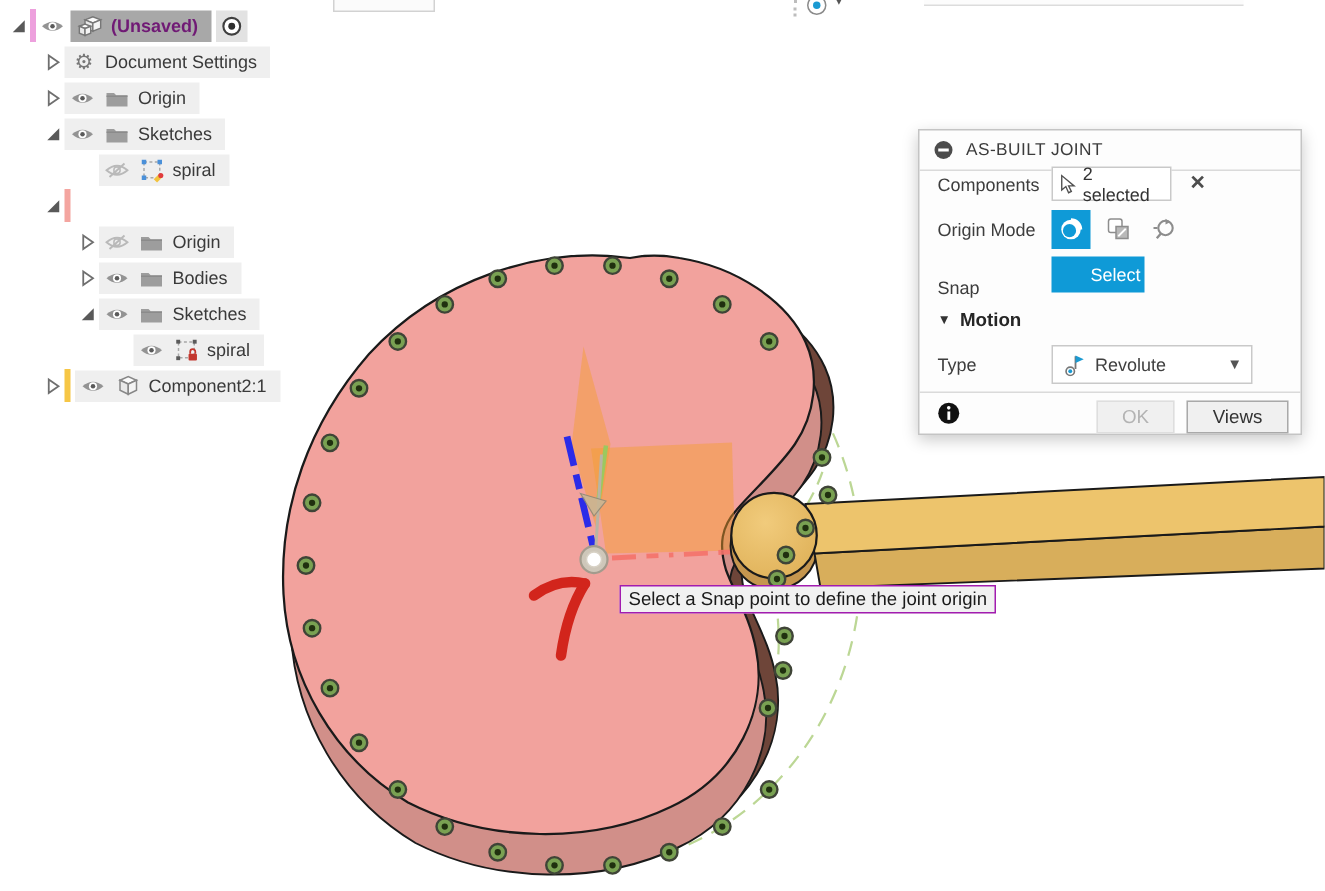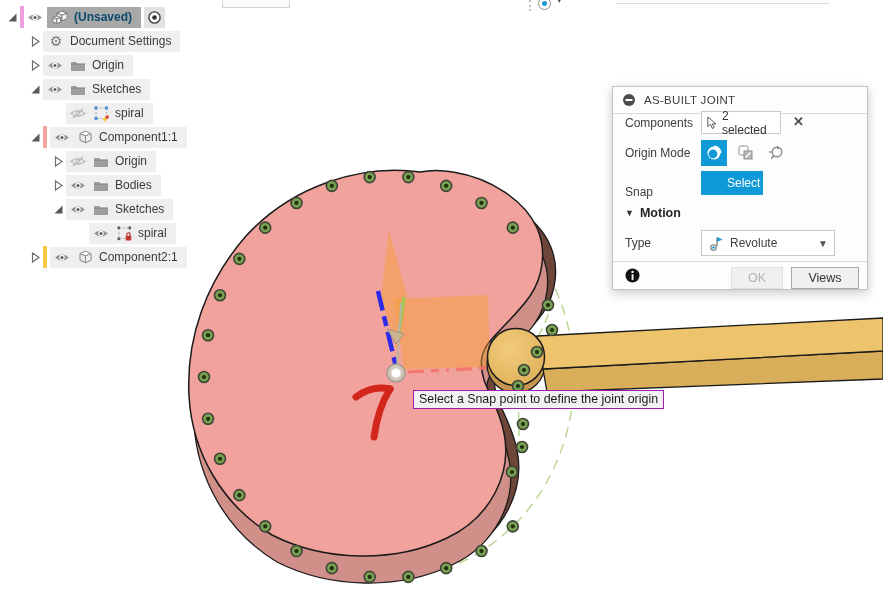--- a/index.html
+++ b/index.html
@@ -17,21 +17,21 @@
   #frag-dot{position:absolute;left:3px;top:3px;width:5px;height:5px;border-radius:50%;background:#1b9ad2;}
   #frag-caret{position:absolute;left:33px;top:-5px;font-size:9px;color:#555;}
   
   #browser{position:absolute;left:0;top:5px;z-index:3;}
   .tree-row{height:24px;display:flex;align-items:center;}
   .slot-exp{width:16px;height:16px;display:flex;align-items:center;justify-content:center;flex:none;}
   .cbar{width:4px;height:22px;margin-right:3px;flex:none;}
   .pill{display:inline-flex;align-items:center;gap:5px;background:#efefef;height:21px;padding:0 9px 0 4px;}
   .pill .lbl{font-size:12px;color:#3a3a3a;white-space:nowrap;}
   .pill.selected{background:#a8a8a8;}
-  .pill.selected .lbl{color:#0c4a6e;font-weight:bold;}
+  .pill.selected .lbl{color:#701a75;font-weight:bold;}
   .eye-btn{width:17px;height:12px;display:flex;align-items:center;flex:none;}
   .eye-out{margin-right:3px;}
   .t-icon{width:18px;height:16px;display:flex;align-items:center;justify-content:center;flex:none;}
   .glyph{font-size:14px;color:#787878;line-height:14px;}
   .radio-box{width:21px;height:21px;margin-left:3px;background:#e2e2e2;display:flex;align-items:center;justify-content:center;}
   
   #tooltip{position:absolute;left:413px;top:390px;z-index:4;background:#f1f1f1;border:1px solid #a21caf;
            font-size:12.4px;color:#1a1a1a;padding:1px 5px 2px 5px;white-space:nowrap;}
   
   #dialog{position:absolute;left:612px;top:86px;width:254px;height:202px;z-index:5;background:#fdfdfd;
@@ -360,37 +360,20 @@
         <span class="lbl">spiral</span>
       </span>
     </div>
     <div class="tree-row" style="margin-left: 27px;">
       <span class="slot-exp">
         <svg width="14" height="14">
           <polygon points="11.5,3.5 11.5,11.5 3.5,11.5" fill="#595959"></polygon>
         </svg>
       </span>
       <span class="cbar" style="background:#f4a5a0"></span>
-      <span class="pill">
-        <span class="eye-btn">
-          <svg width="16" height="11" viewBox="0 0 16 11">
-            <path d="M1,5.5 Q8,-0.5 15,5.5 Q8,11.5 1,5.5 Z" fill="#939393"></path>
-            <circle cx="8" cy="5.5" r="2.7" fill="#fff"></circle>
-            <circle cx="8" cy="5.5" r="1.5" fill="#5a5a5a"></circle>
-          </svg>
-        </span>
-        <span class="t-icon">
-          <svg width="17" height="16" viewBox="0 0 17 16">
-            <polygon points="3,4.5 8.5,2 14,4.5 8.5,7" fill="#fbfbfb" stroke="#878787"></polygon>
-            <polygon points="3,4.5 8.5,7 8.5,13.8 3,11.2" fill="#e9e9e9" stroke="#878787"></polygon>
-            <polygon points="14,4.5 8.5,7 8.5,13.8 14,11.2" fill="#f4f4f4" stroke="#878787"></polygon>
-          </svg>
-        </span>
-        <span class="lbl">Component1:1</span>
-      </span>
     </div>
     <div class="tree-row" style="margin-left: 50px;">
       <span class="slot-exp">
         <svg width="14" height="14">
           <polygon points="4.5,3 11,7.5 4.5,12" fill="#fff" stroke="#6f6f6f" stroke-width="1.2"></polygon>
         </svg>
       </span>
       <span class="pill">
         <span class="eye-btn">
           <svg width="16" height="11" viewBox="0 0 16 11">

